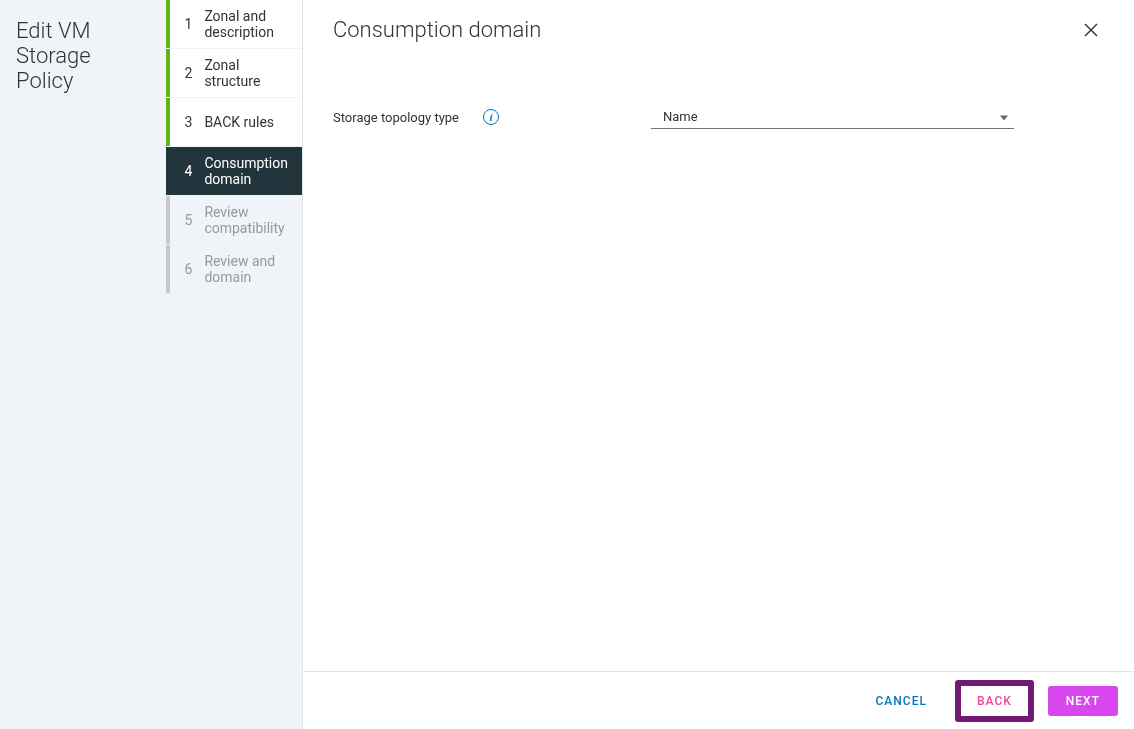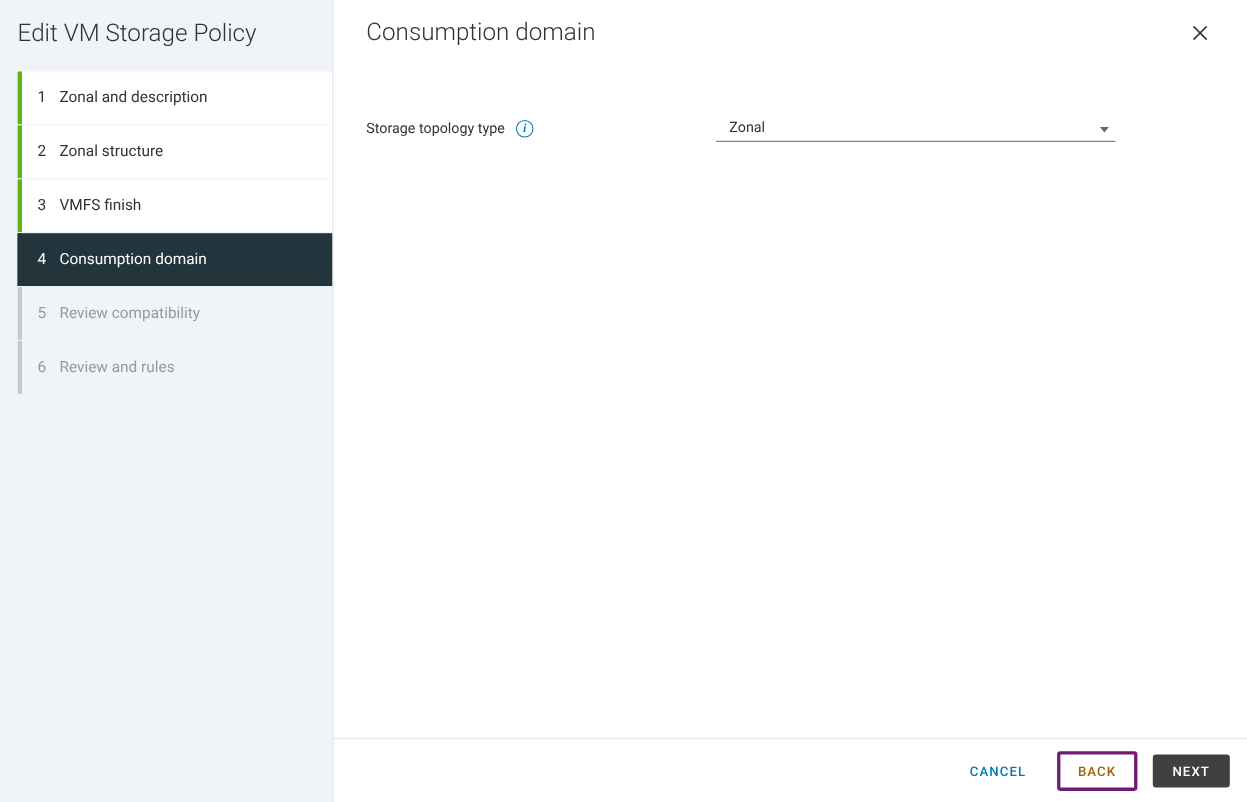--- a/index.html
+++ b/index.html
@@ -15,21 +15,21 @@
       overflow: hidden;
       display: flex;
       position: relative;
     }
     .sidebar {
       width: 303px;
       height: 100%;
       background: #f0f4f8;
       border-right: 1px solid #e0e5ea;
       display: flex;
-      flex-direction: column;
+      flex-direction: row;
     }
     .sidebar-title {
       font-size: 22px;
       font-weight: 300;
       color: #333;
       padding: 18px 16px 22px 16px;
     }
     .steps {
       display: flex;
       flex-direction: column;
@@ -100,21 +100,21 @@
     .form-area {
       margin-top: 62px;
     }
     .form-row {
       display: flex;
       align-items: center;
     }
     .form-label {
       display: flex;
       align-items: center;
-      gap: 10px;
+      gap: 24px;
       font-size: 13px;
       color: #333;
       width: 318px;
     }
     .info-icon {
       width: 16px;
       height: 16px;
       border: 1.3px solid #0079b8;
       border-radius: 50%;
       display: inline-flex;
@@ -172,59 +172,59 @@
       cursor: pointer;
       font-weight: 500;
       border: none;
       background: none;
       font-family: inherit;
     }
     .btn-cancel {
       color: #0079b8;
     }
     .btn-back {
-      color: #a16207;
-      border: 3px solid #701a75;
+      color: #ec4899;
+      border: 6px solid #701a75;
       padding: 8px 16px;
     }
     .btn-next {
-      background: #404040;
+      background: #d946ef;
       color: #fff;
       padding: 8px 18px;
     }
   </style>
 </head>
 <body>
 
 <div class="sidebar">
   <div class="sidebar-title">Edit VM Storage Policy</div>
   <div class="steps">
     <div class="step completed">
       <span class="step-num">1</span>
       <span>Zonal and description</span>
     </div>
     <div class="step completed">
       <span class="step-num">2</span>
       <span>Zonal structure</span>
     </div>
     <div class="step completed">
       <span class="step-num">3</span>
-      <span>VMFS finish</span>
+      <span>BACK rules</span>
     </div>
     <div class="step active">
       <span class="step-num">4</span>
       <span>Consumption domain</span>
     </div>
     <div class="step pending">
       <span class="step-num">5</span>
       <span>Review compatibility</span>
     </div>
     <div class="step pending">
       <span class="step-num">6</span>
-      <span>Review and rules</span>
+      <span>Review and domain</span>
     </div>
   </div>
 </div>
 
 <div class="main">
   <div class="main-header">
     <div class="main-title">Consumption domain</div>
     <button class="close-btn">
       <svg width="14" height="14" viewBox="0 0 14 14">
         <line x1="1" y1="1" x2="13" y2="13" stroke="#333" stroke-width="1.4"></line>
@@ -233,21 +233,21 @@
     </button>
   </div>
 
   <div class="form-area">
     <div class="form-row">
       <div class="form-label">
         <span>Storage topology type</span>
         <span class="info-icon">i</span>
       </div>
       <div class="form-select">
-        <span>Zonal</span>
+        <span>Name</span>
       </div>
     </div>
   </div>
 
   <div class="footer">
     <button class="btn btn-cancel">CANCEL</button>
     <button class="btn btn-back">BACK</button>
     <button class="btn btn-next">NEXT</button>
   </div>
 </div>

